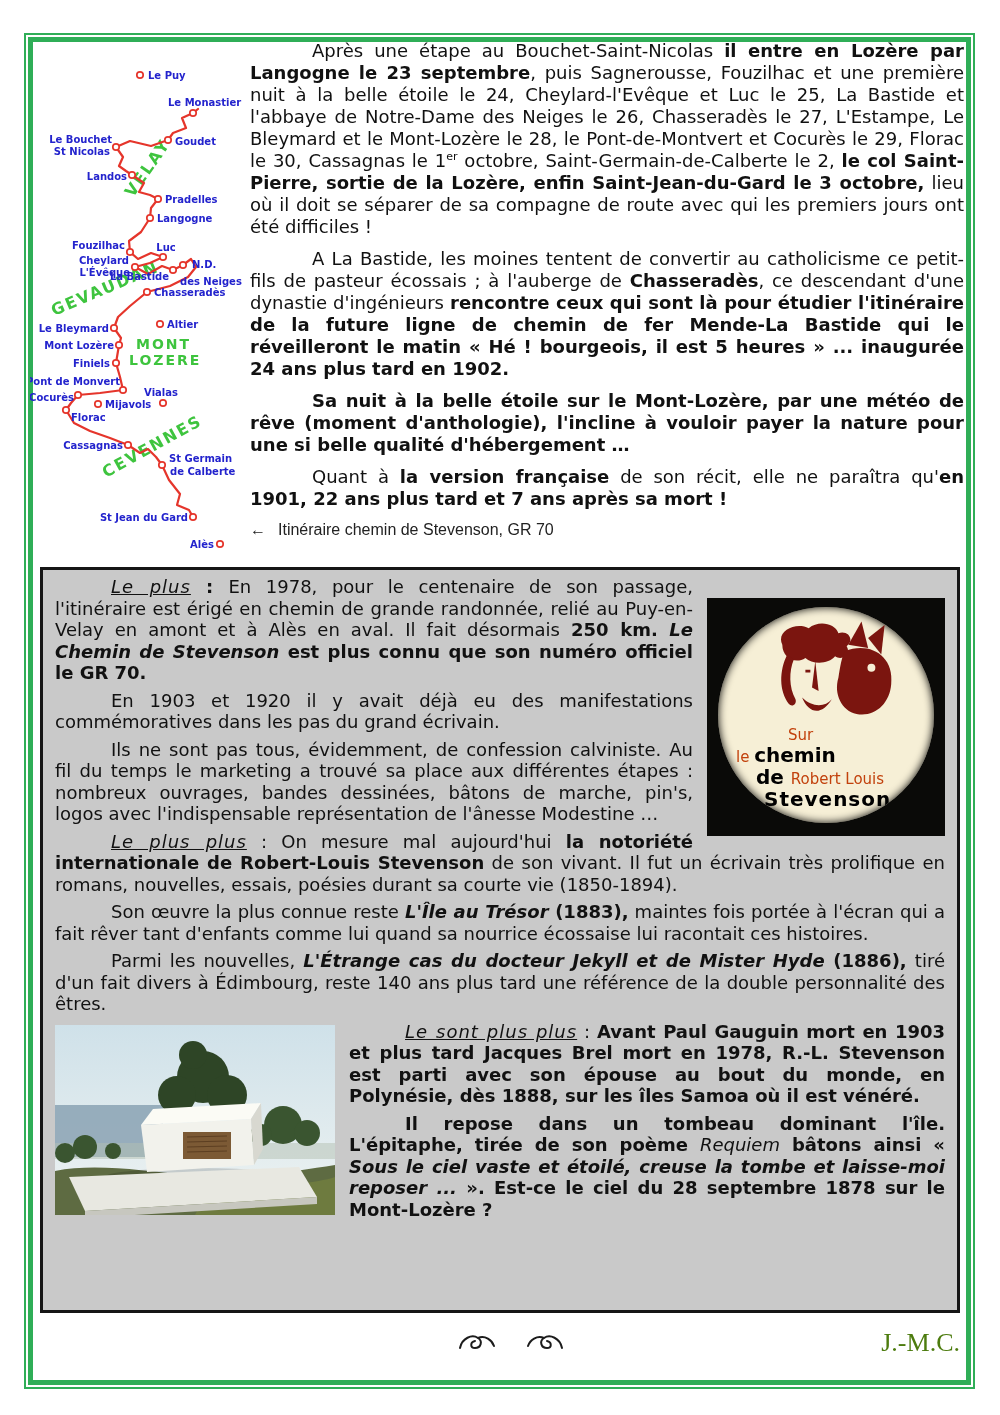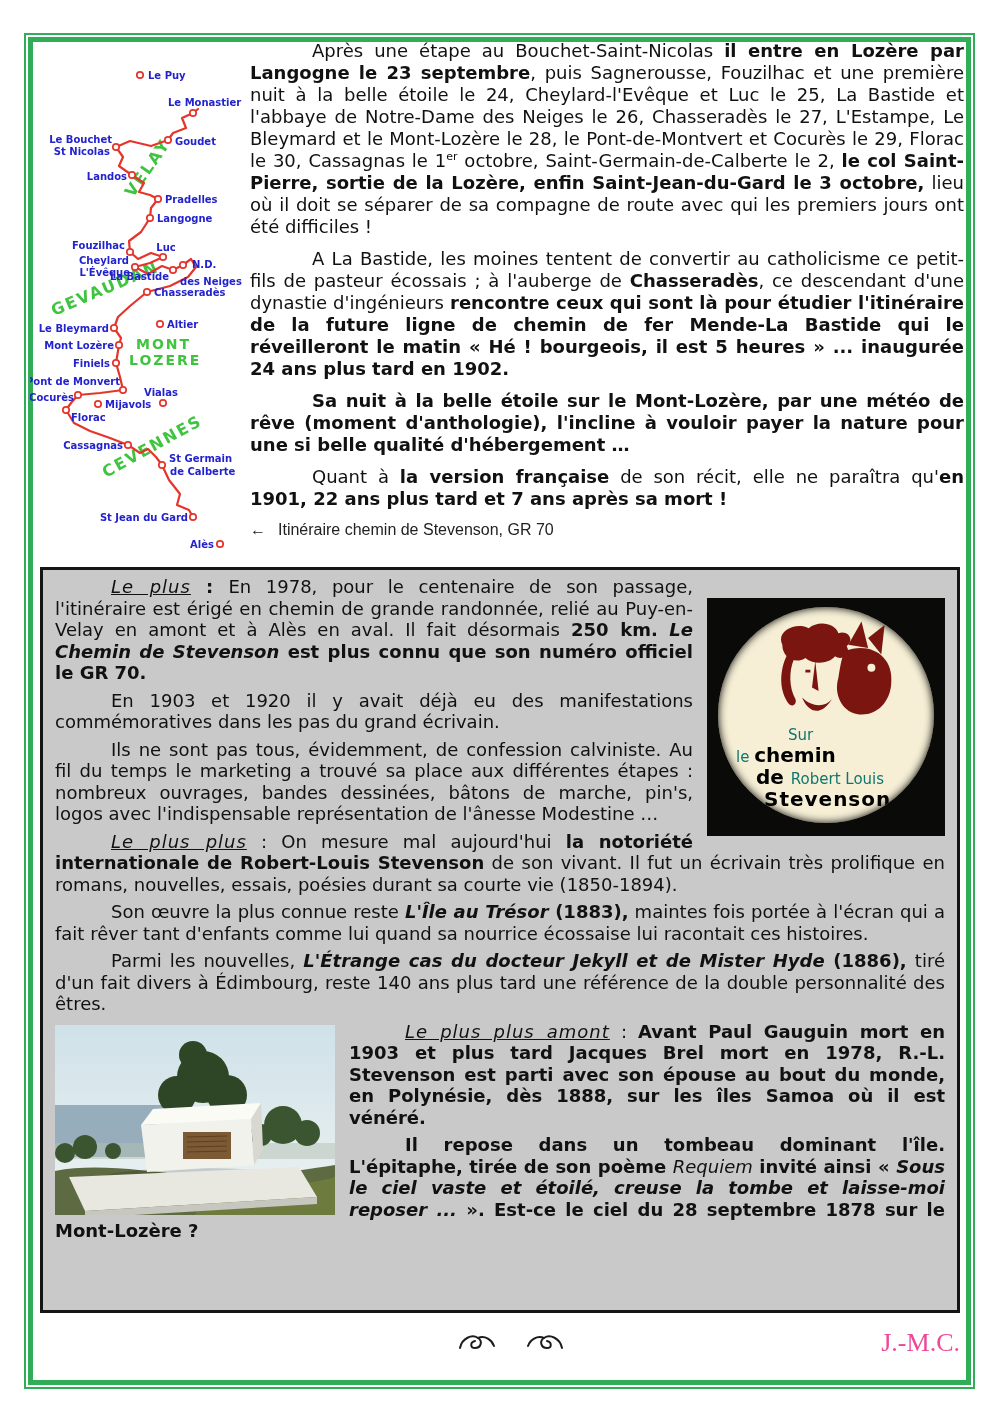--- a/index.html
+++ b/index.html
@@ -45,39 +45,39 @@
   .logo{
     float:right;width:238px;height:238px;margin:22px 0 10px 14px;
     background:#0a0a08;position:relative;
   }
   .logo-circle{
     position:absolute;left:11px;top:9px;width:216px;height:216px;border-radius:50%;
     background:#f6efd6;box-shadow:0 0 8px #000 inset;overflow:hidden;
   }
   .logo-art{position:absolute;left:28px;top:14px;width:165px;height:120px;}
   .logo-text{position:absolute;left:10px;top:118px;width:196px;line-height:20px;text-align:left;}
-  .lg-gray{color:#0f766e;font-size:15px;}
+  .lg-gray{color:#c2410c;font-size:15px;}
   .lg-maroon{color:#000000;font-weight:bold;font-size:20px;}
   .lt-line{white-space:nowrap;text-indent:0 !important;margin:0 !important;}
   .lt-1{margin-left:60px !important;}
   .lt-2{margin-left:8px !important;}
   .lt-3{margin-left:28px !important;}
   .lt-4{margin-left:36px !important;letter-spacing:1px;}
   
   .photo{
     float:left;width:280px;height:190px;margin:4px 14px 2px 0;background:#9db3bd;
   }
   
   .footer{
     position:absolute;left:40px;top:1322px;width:920px;height:42px;
     display:flex;align-items:center;
   }
   .flourishes{margin-left:418px;display:flex;gap:30px;align-items:center;}
   .author{
-    margin-left:auto;font-family:"Liberation Serif",serif;font-size:26px;color:#ec4899;
+    margin-left:auto;font-family:"Liberation Serif",serif;font-size:26px;color:#4d7c0f;
   }
 </style>
 </head>
 <body>
 
 <div class="frame-outer">
   <div class="frame-inner"></div>
 </div>
 
 <div class="map-wrap">
@@ -228,22 +228,22 @@
       <rect x="128" y="107" width="48" height="27" fill="#7c5a35"></rect>
       <g stroke="#5d3f22" stroke-width="1.2">
         <line x1="132" y1="112" x2="172" y2="111"></line>
           <line x1="132" y1="117" x2="172" y2="116"></line>
         <line x1="132" y1="122" x2="172" y2="121"></line>
           <line x1="132" y1="127" x2="172" y2="126"></line>
       </g>
     </svg>
   </div>
 
-  <p><span class="lead">Le  plus  plus  amont</span><span> : </span><b>Avant Paul Gauguin mort en 1903 et plus tard Jacques Brel mort en 1978, R.-L. Stevenson est parti avec son épouse au bout du monde, en Polynésie, dès 1888, sur les îles Samoa où il est vénéré.</b></p>
-  <p><b>Il repose  dans un tombeau dominant l'île. L'épitaphe, tirée de son poème </b><i>Requiem</i><b> invité ainsi « </b><b><i>Sous le ciel vaste et étoilé, creuse la tombe et laisse-moi reposer ... </i></b><b>». Est-ce le ciel du 28 septembre 1878 sur le Mont-Lozère ?</b></p>
+  <p><span class="lead">Le  sont  plus  plus</span><span> : </span><b>Avant Paul Gauguin mort en 1903 et plus tard Jacques Brel mort en 1978, R.-L. Stevenson est parti avec son épouse au bout du monde, en Polynésie, dès 1888, sur les îles Samoa où il est vénéré.</b></p>
+  <p><b>Il repose  dans un tombeau dominant l'île. L'épitaphe, tirée de son poème </b><i>Requiem</i><b> bâtons ainsi « </b><b><i>Sous le ciel vaste et étoilé, creuse la tombe et laisse-moi reposer ... </i></b><b>». Est-ce le ciel du 28 septembre 1878 sur le Mont-Lozère ?</b></p>
 </div>
 
 <div class="footer">
   <div class="flourishes">
     <svg width="38" height="22" viewBox="0 0 38 22">
       <path d="M2,16 C4,6 14,2 20,6 C25,9 23,16 17,16 C12,16 12,10 17,9 M20,6 C27,3 34,8 36,14" fill="none" stroke="#1c1c1c" stroke-width="2" stroke-linecap="round"></path>
     </svg>
     <svg width="38" height="22" viewBox="0 0 38 22">
       <g transform="translate(38,0) scale(-1,1)">
         <path d="M2,16 C4,6 14,2 20,6 C25,9 23,16 17,16 C12,16 12,10 17,9 M20,6 C27,3 34,8 36,14" fill="none" stroke="#1c1c1c" stroke-width="2" stroke-linecap="round"></path>

